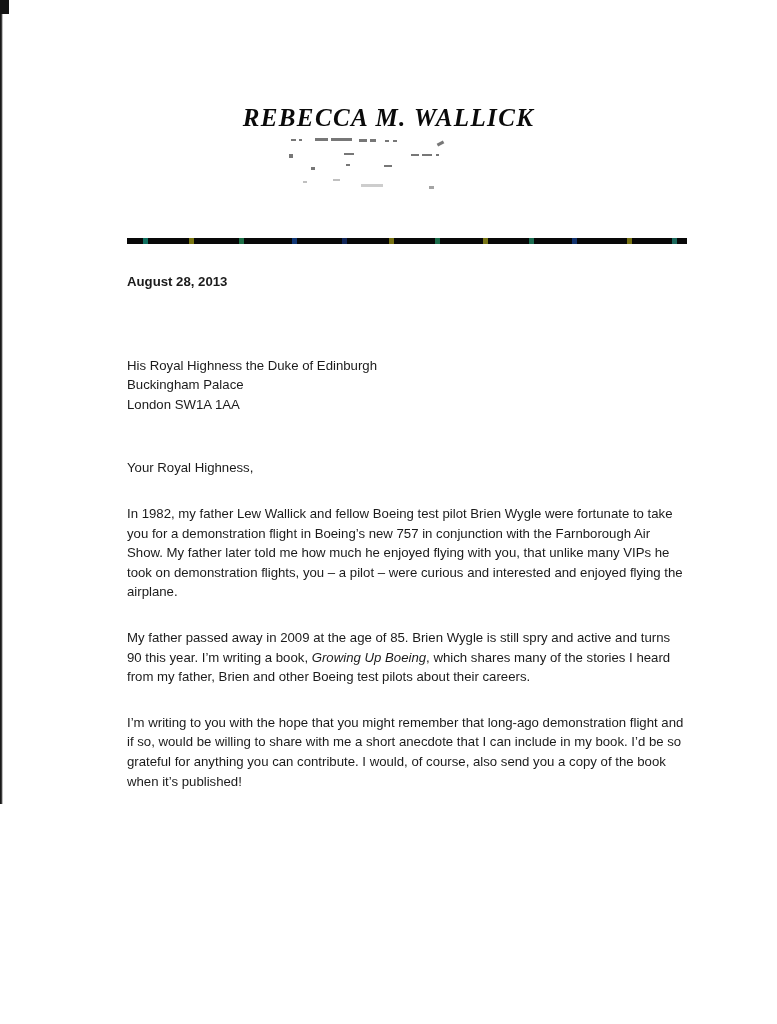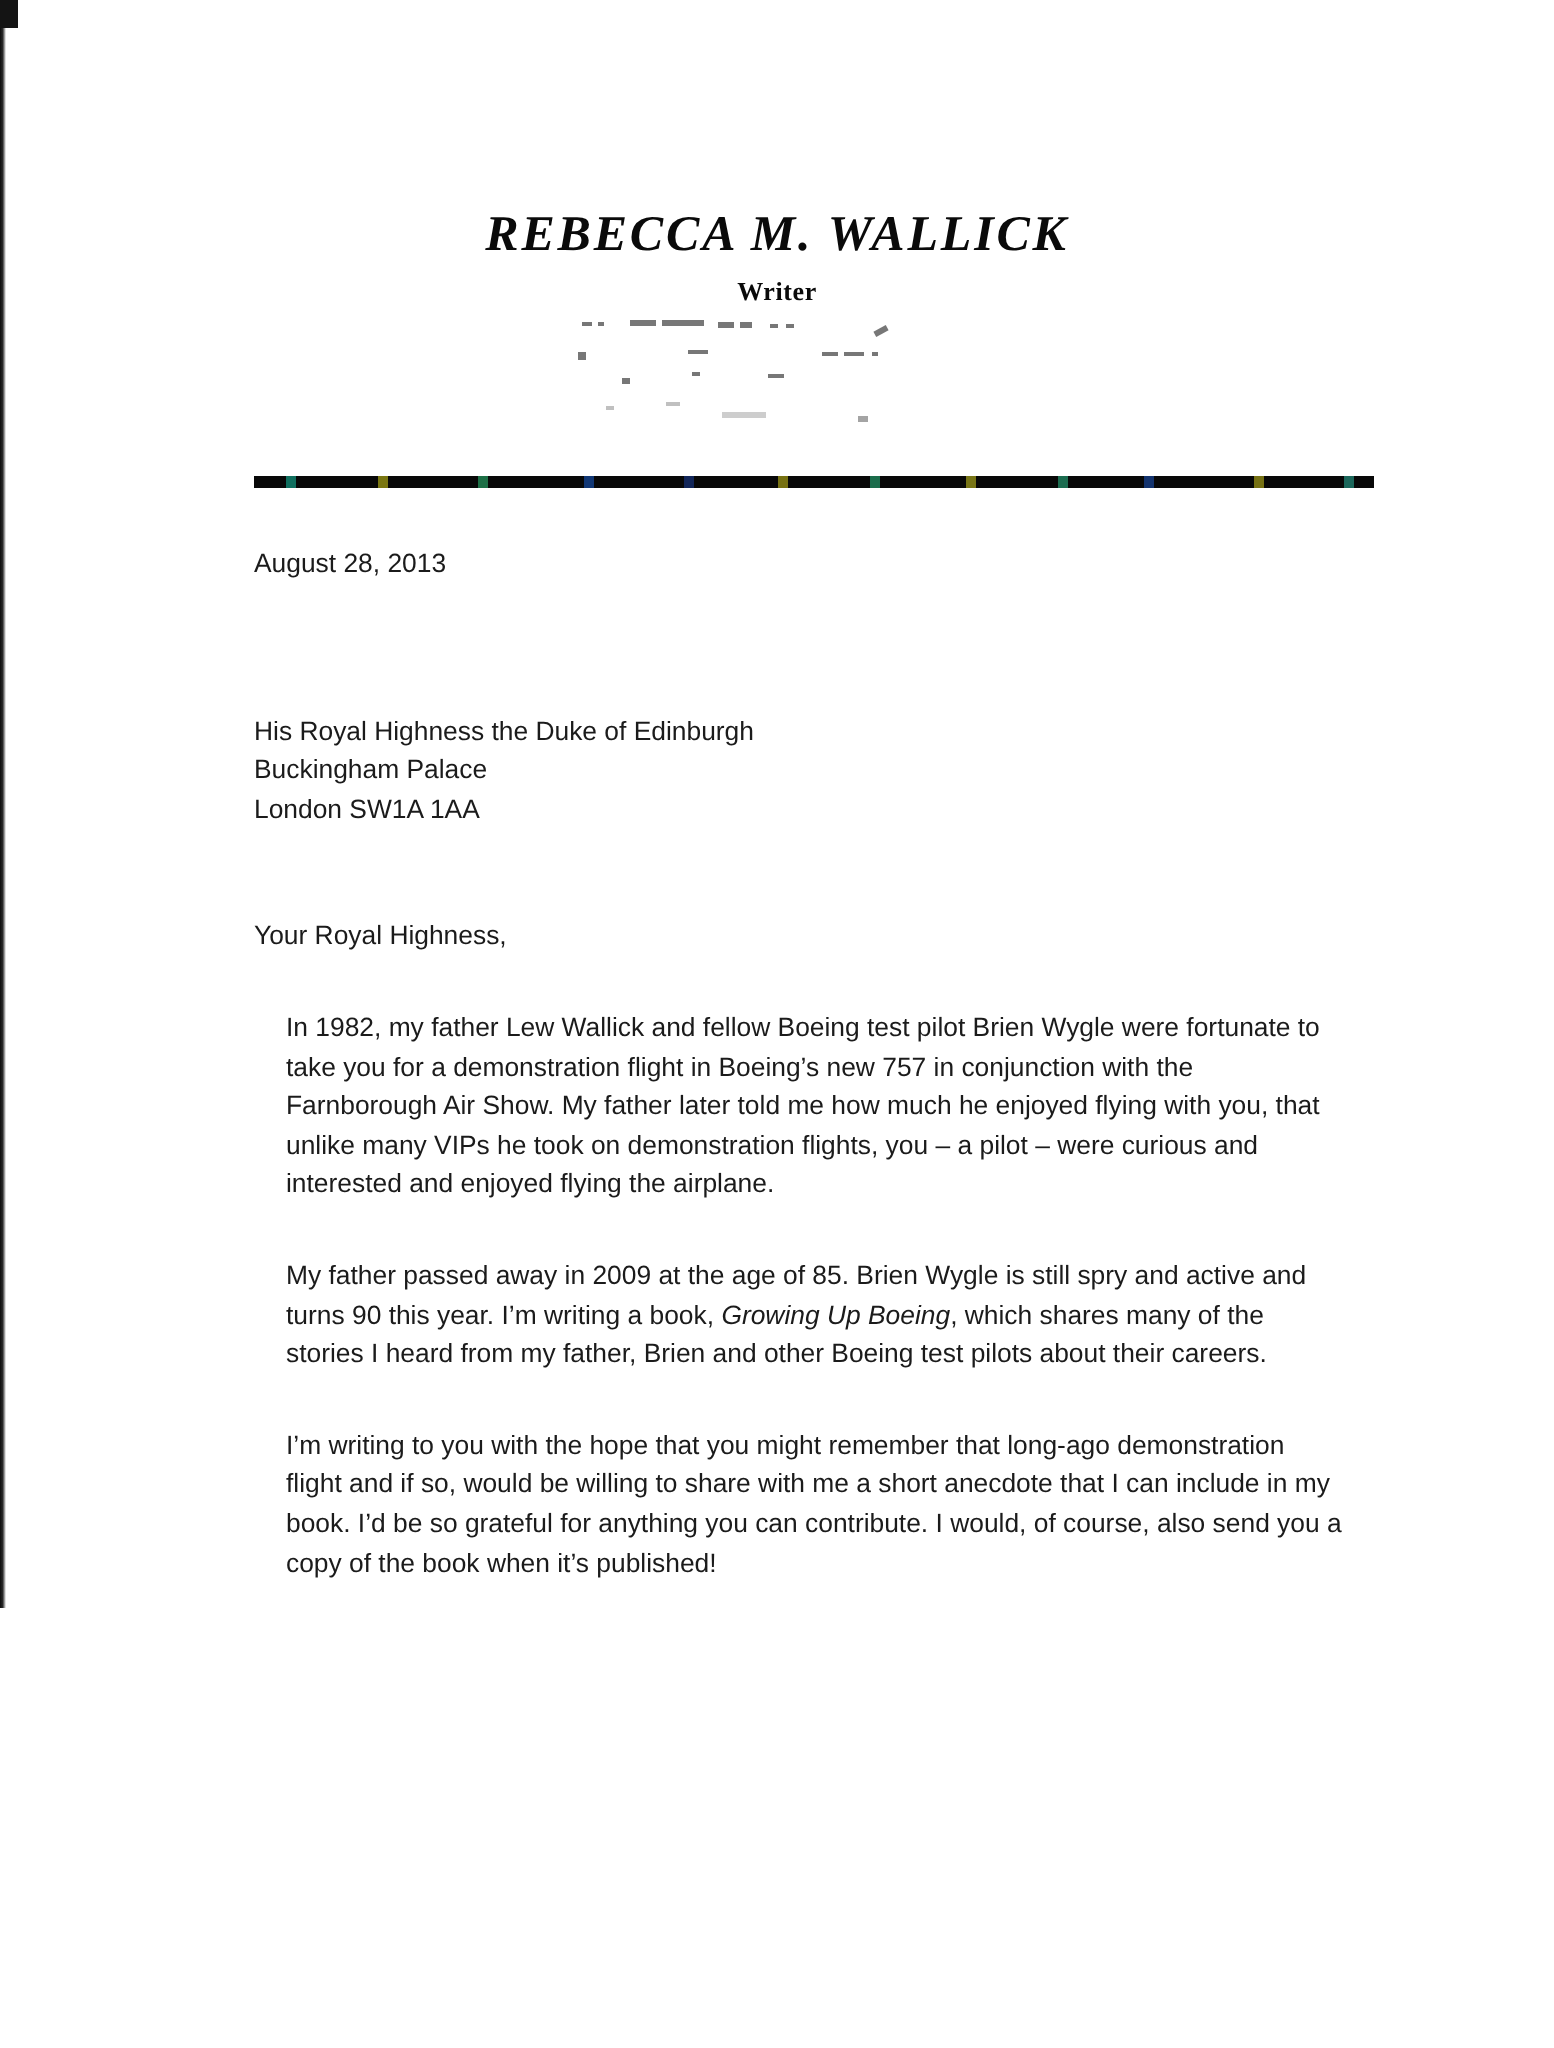--- a/index.html
+++ b/index.html
@@ -98,30 +98,31 @@
     position: absolute;
     left: 127px;
     top: 272px;
     width: 560px;
     font-size: 13.2px;
     line-height: 19.6px;
     color: #1b1b1b;
   }
   .date {
     margin: 0 0 0 0;
+    font-weight: bold;
   }
   .recipient {
     margin-top: 64px;
     line-height: 19.6px;
   }
   .salutation {
     margin-top: 44px;
   }
   p.para {
-    margin: 16px;
+    margin: 0;
     padding: 0;
   }
   .para-wrap {
     margin-top: 26px;
   }
   .closing {
     margin-top: 40px;
   }
   .signature {
     margin-top: 45px;
@@ -133,21 +134,20 @@
 </head>
 <body>
 
 <div id="page">
 
   <div class="scan-edge-left"></div>
   <div class="scan-edge-corner"></div>
 
   <div class="letterhead">
     <div class="lh-name">REBECCA M. WALLICK</div>
-    <div class="lh-role">Writer</div>
 
     <div class="lh-contact">
       <span class="speck" style="left:2px;  top:3px;  width:5px;  height:2px;"></span>
       <span class="speck" style="left:10px; top:3px;  width:3px;  height:2px;"></span>
       <span class="speck" style="left:26px; top:2px;  width:13px; height:3px;"></span>
       <span class="speck" style="left:42px; top:2px;  width:21px; height:3px;"></span>
       <span class="speck" style="left:70px; top:3px;  width:8px;  height:3px;"></span>
       <span class="speck" style="left:81px; top:3px;  width:6px;  height:3px;"></span>
       <span class="speck" style="left:96px; top:4px;  width:4px;  height:2px;"></span>
       <span class="speck" style="left:104px;top:4px;  width:4px;  height:2px;"></span>

